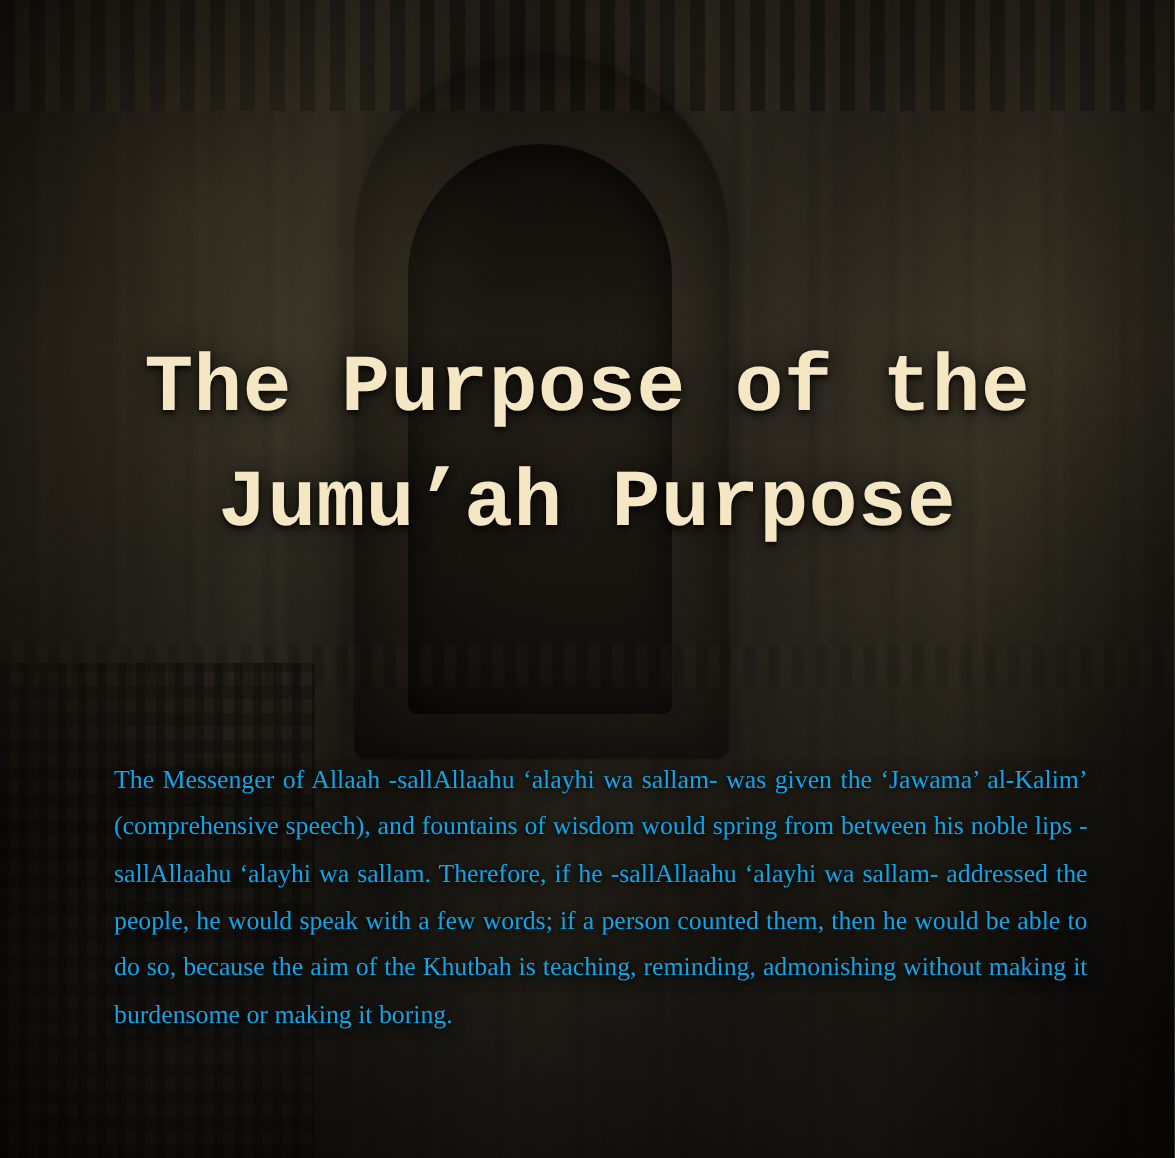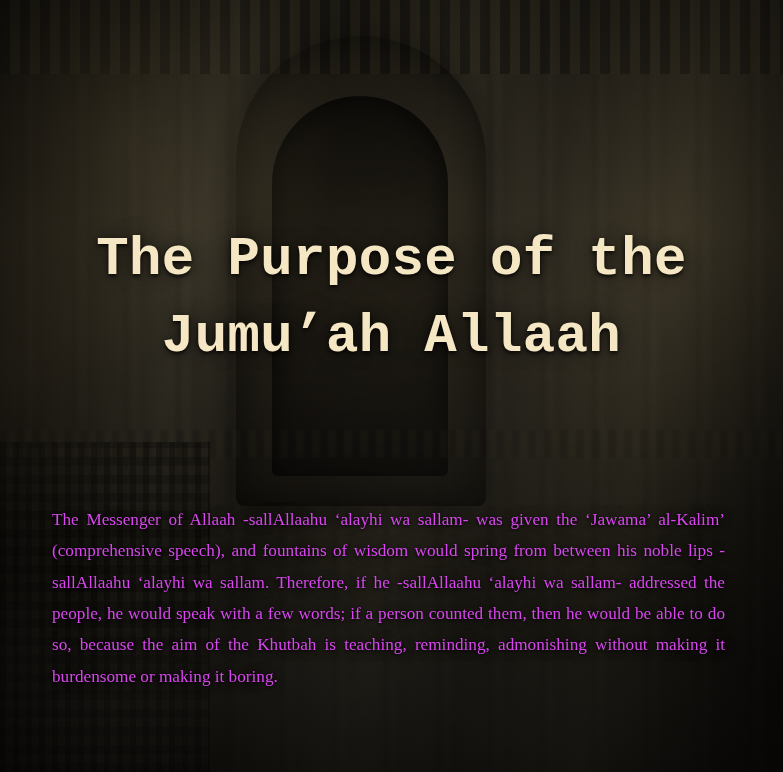--- a/index.html
+++ b/index.html
@@ -186,24 +186,24 @@
     text-shadow:
       0 2px 4px rgba(0,0,0,0.85),
       0 0 18px rgba(0,0,0,0.55);
   }
   .title .line {
     display: block;
   }
 
   .body-text {
     position: absolute;
-    left: 52px;
+    left: 76px;
     right: 58px;
     top: 487px;
-    color: #d946ef;
+    color: #0ea5e9;
     font-family: "Liberation Serif", serif;
     font-size: 17.2px;
     line-height: 1.82;
     text-align: justify;
     text-shadow:
       0 1px 3px rgba(0,0,0,0.9),
       0 0 12px rgba(0,0,0,0.6);
   }
 </style>
 </head>
@@ -222,19 +222,19 @@
   <div class="bg-layer bg-lightR"></div>
   <div class="bg-layer bg-haze"></div>
   <div class="bg-layer bg-tint"></div>
   <div class="bg-layer bg-grain"></div>
   <div class="bg-layer bg-vignette"></div>
 
   <div class="content">
 
     <h1 class="title">
       <span class="line">The Purpose of the</span>
-      <span class="line">Jumu’ah Allaah</span>
+      <span class="line">Jumu’ah Purpose</span>
     </h1>
 
     <p class="body-text">The Messenger of Allaah -sallAllaahu ‘alayhi wa sallam- was given the ‘Jawama’ al-Kalim’ (comprehensive speech), and fountains of wisdom would spring from between his noble lips -sallAllaahu ‘alayhi wa sallam.  Therefore, if he -sallAllaahu ‘alayhi wa sallam-  addressed the people, he would speak with a few words; if a person counted them, then he would be able to do so, because the aim of the Khutbah is teaching, reminding, admonishing without making it burdensome or making it boring.</p>
 
   </div>
 </div>
 
 </body></html>

